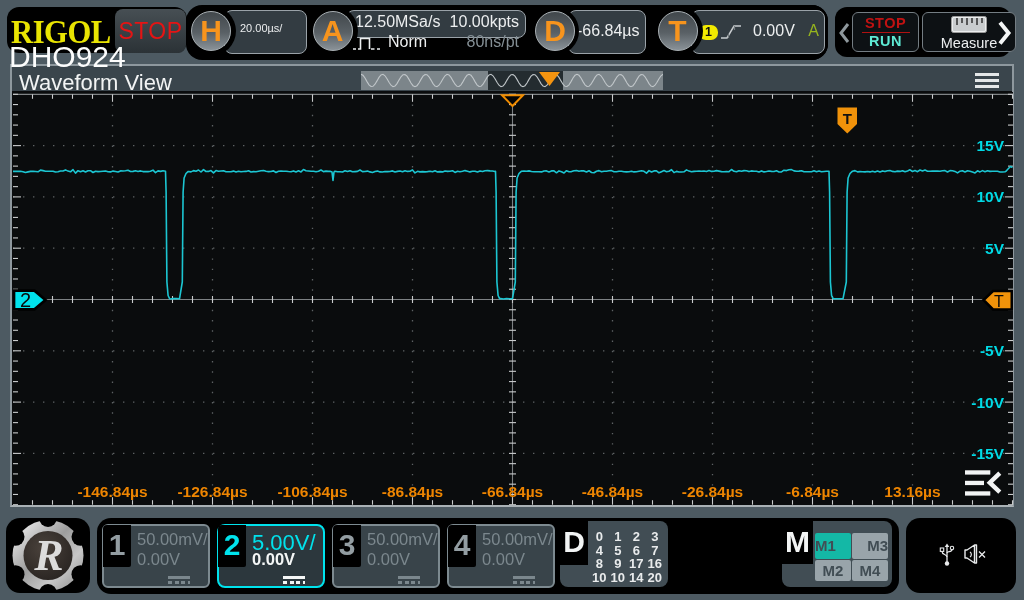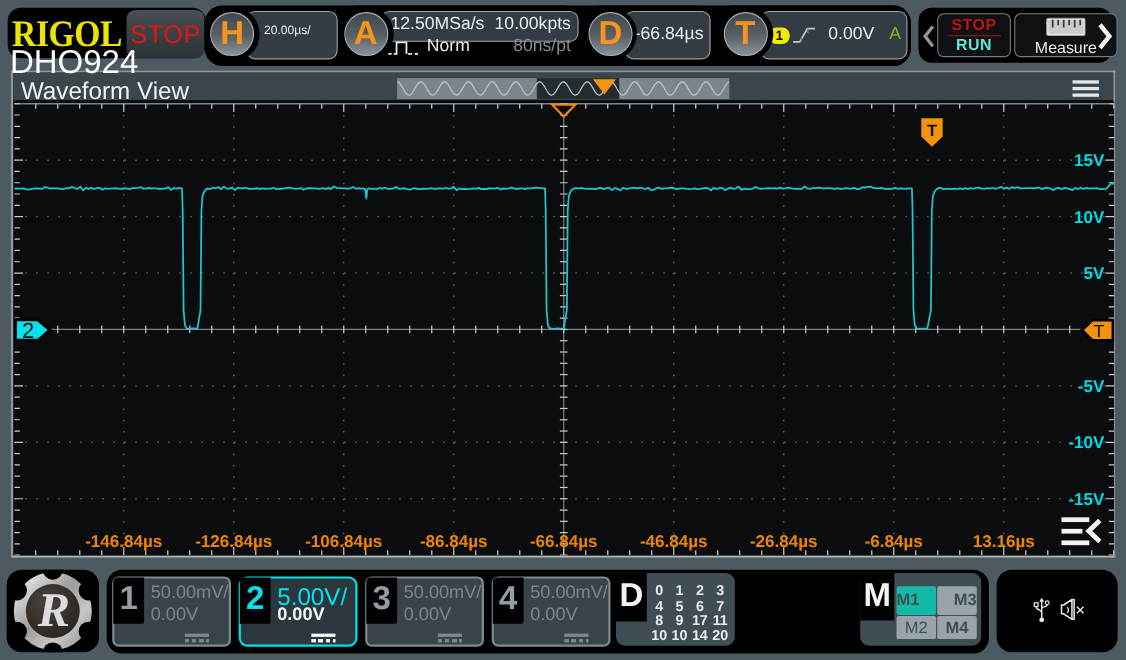--- a/index.html
+++ b/index.html
@@ -496,38 +496,38 @@
           <tr>
             <td>4</td>
             <td>5</td>
             <td>6</td>
             <td>7</td>
           </tr>
           <tr>
             <td>8</td>
             <td>9</td>
             <td>17</td>
-            <td>11</td>
+            <td>16</td>
           </tr>
           <tr>
             <td>10</td>
             <td>10</td>
             <td>14</td>
             <td>20</td>
           </tr>
         </tbody>
       </table>
   </div>
 </div>
 
 <div class="abs" style="left:782px;top:521px;width:110px;height:66px;background:#414d54;border-radius:8px">
   <div class="abs" style="left:0;top:0;width:31px;height:43px;background:#000;border-radius:4px 0 0 0;color:#f2f4f4;font-weight:bold;font-size:30px;text-align:center;line-height:41px">M</div>
   <div class="abs" style="left:33px;top:12px;width:36px;height:26px;background:#14b8a6;border-radius:2px;color:#414d54;font-size:15px;font-weight:bold;line-height:26px">M1</div>
   <div class="abs" style="left:70px;top:12px;width:36px;height:26px;background:#99a4aa;border-radius:2px;color:#414d54;font-size:15px;font-weight:bold;text-align:right;line-height:26px">M3</div>
-  <div class="abs" style="left:33px;top:39px;width:36px;height:21px;background:#99a4aa;border-radius:2px;color:#414d54;font-size:15px;font-weight:normal;text-align:center;line-height:21px">M2</div>
+  <div class="abs" style="left:33px;top:39px;width:36px;height:21px;background:#99a4aa;border-radius:2px;color:#414d54;font-size:15px;font-weight:bold;text-align:center;line-height:21px">M2</div>
   <div class="abs" style="left:70px;top:39px;width:36px;height:21px;background:#99a4aa;border-radius:2px;color:#414d54;font-size:15px;font-weight:bold;text-align:center;line-height:21px">M4</div>
 </div>
 
 <svg class="abs" style="left:938px;top:543px" width="18" height="24" viewBox="0 0 18 24">
     <g stroke="#e8eaeb" stroke-width="1.3" fill="none">
       <path d="M9 3 V20"></path>
       <path d="M9 14 C9 11 4 12 4 8.5"></path>
       <path d="M9 10 C9 8 14 9.5 14 6.5"></path>
     </g>
     <path d="M9 0.5 L11.3 4 H6.7 Z" fill="#e8eaeb"></path>

